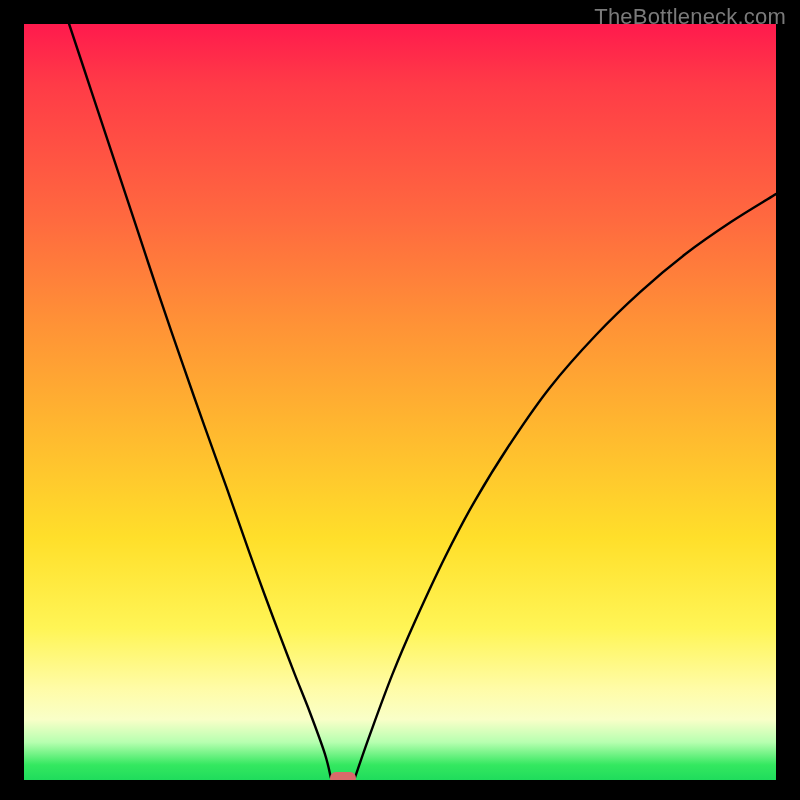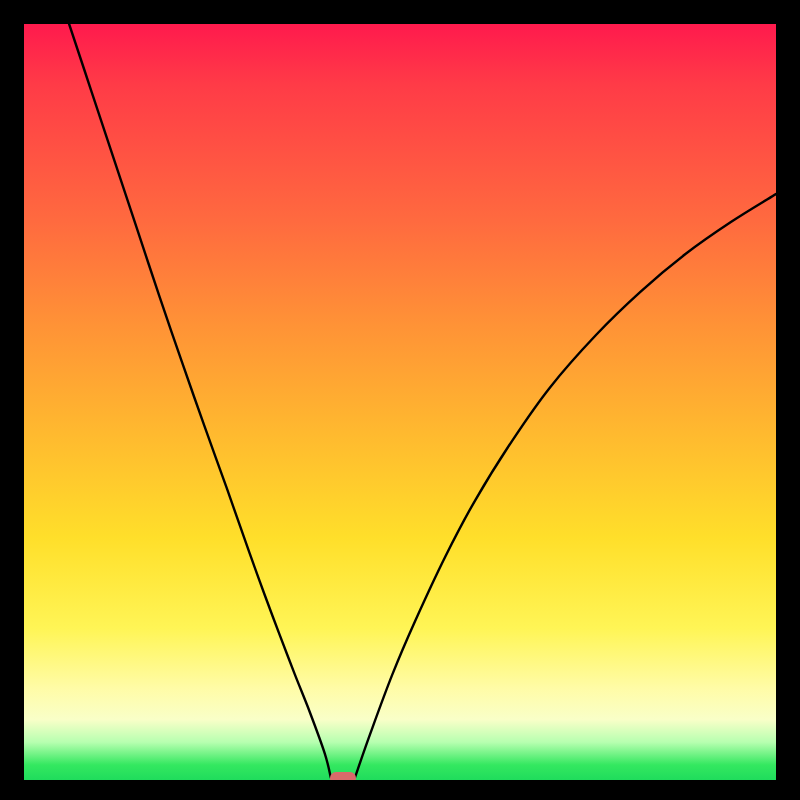--- a/index.html
+++ b/index.html
@@ -65,20 +65,21 @@
     height: 12px;
     border-radius: 6px;
     background: #d86a6a;
     transform: translate(-50%, -50%);
   }
 </style>
 </head>
 <body>
 
 <div class="frame">
+  <div class="watermark">TheBottleneck.com</div>
   <div class="plot-area">
     <div class="gradient"></div>
     <svg class="curve" viewBox="0 0 752 756" preserveAspectRatio="none">
       <path id="left-path" fill="none" stroke="#000" stroke-width="2.4" stroke-linecap="round" stroke-linejoin="round" d="M 45.12 0.00 C 49.18 12.25, 59.56 43.55, 67.68 68.04 C 75.80 92.53, 82.12 111.59, 90.24 136.08 C 98.36 160.57, 104.68 179.63, 112.80 204.12 C 120.92 228.61, 127.24 248.07, 135.36 272.16 C 143.48 296.25, 149.80 314.53, 157.92 337.93 C 166.04 361.34, 172.36 379.33, 180.48 402.19 C 188.60 425.05, 194.92 442.08, 203.04 464.94 C 211.16 487.80, 218.83 510.15, 225.60 529.20 C 232.37 548.25, 235.23 556.08, 240.64 570.78 C 246.05 585.48, 250.27 596.56, 255.68 610.85 C 261.09 625.14, 265.31 636.28, 270.72 650.16 C 276.13 664.04, 280.35 673.67, 285.76 687.96 C 291.17 702.25, 297.01 717.70, 300.80 729.54 C 304.59 741.38, 305.73 749.38, 306.82 753.73"></path>
       <path id="right-path" fill="none" stroke="#000" stroke-width="2.4" stroke-linecap="round" stroke-linejoin="round" d="M 330.88 753.73 C 333.59 745.98, 339.15 729.28, 345.92 710.64 C 352.69 692.00, 360.36 670.57, 368.48 650.16 C 376.60 629.75, 381.56 618.33, 391.04 597.24 C 400.52 576.15, 410.29 554.75, 421.12 532.98 C 431.95 511.21, 439.02 497.37, 451.20 476.28 C 463.38 455.19, 475.26 436.21, 488.80 415.80 C 502.34 395.39, 511.51 381.66, 526.40 362.88 C 541.29 344.10, 555.28 328.62, 571.52 311.47 C 587.76 294.33, 600.40 282.32, 616.64 267.62 C 632.88 252.93, 645.52 242.34, 661.76 229.82 C 678.00 217.30, 690.64 208.82, 706.88 198.07 C 723.12 187.32, 743.88 175.13, 752.00 170.10"></path>
     </svg>
     <div class="marker" id="min-marker" style="left: 318.848px; top: 754.488px;"></div>
   </div>
 </div>
 

